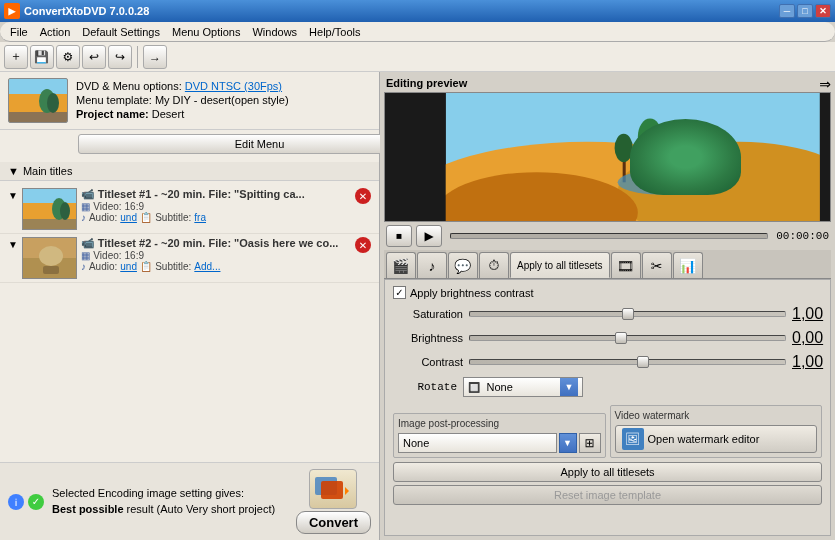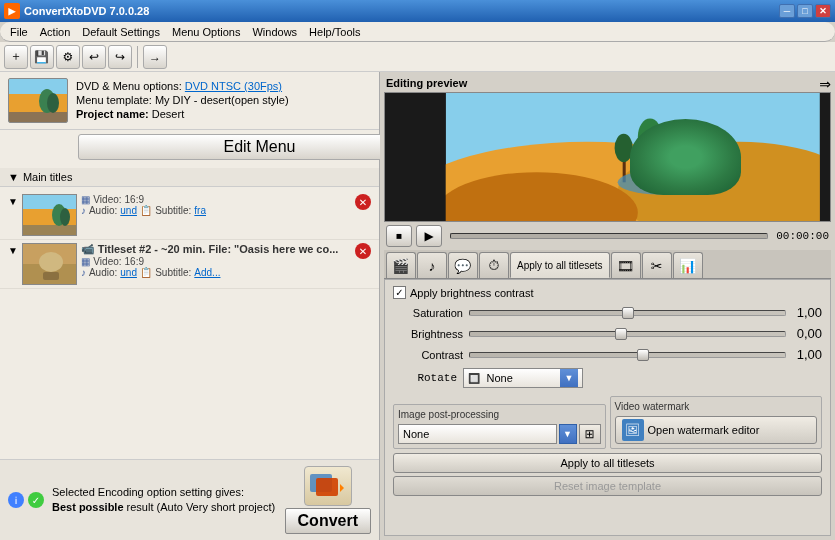--- a/index.html
+++ b/index.html
@@ -212,23 +212,23 @@
       background: linear-gradient(to bottom, #f0e8d0, #d8c8a0);
       border: 1px solid #aaa;
       border-radius: 4px;
       display: flex; align-items: center; justify-content: center;
       position: relative;
     }
     #convert-btn {
       padding: 3px 12px;
       background: linear-gradient(to bottom, #ffffff, #d0ccc4);
       border: 1px solid #888;
-      border-radius: 2px;
+      border-radius: 9px;
       cursor: pointer;
-      font-size: 16px;
+      font-size: 13px;
       font-weight: bold;
     }
 
     
     #right-panel {
       flex: 1;
       display: flex;
       flex-direction: column;
       background: #d4d0c8;
       padding: 4px;
@@ -357,22 +357,23 @@
     .slider-thumb {
       position: absolute;
       top: -4px;
       width: 12px; height: 12px;
       background: linear-gradient(to bottom, #ffffff, #c0bcb4);
       border: 1px solid #777;
       border-radius: 2px;
     }
     .setting-value {
       width: 30px;
-      font-size: 13px;
+      font-size: 16px;
       text-align: right;
+      text-decoration: underline;
     }
 
     .checkbox-row {
       display: flex;
       align-items: center;
       gap: 4px;
       margin-bottom: 6px;
     }
     .checkbox-custom {
       width: 13px; height: 13px;
@@ -553,21 +554,21 @@
           <span>Menu template:</span>
           <span>My DIY - desert(open style)</span>
         </div>
         <div class="dvd-line">
           <strong>Project name:</strong>
           <span>Desert</span>
         </div>
       </div>
     </div>
     <div style="padding: 0 8px 4px;">
-      <button id="edit-menu-btn" style="width:100%;padding:3px;background:linear-gradient(to bottom,#fff,#d8d4cc);border:1px solid #aaa;border-radius:3px;cursor:pointer;font-size:16px;">Edit Menu</button>
+      <button id="edit-menu-btn" style="width:100%;padding:3px;background:linear-gradient(to bottom,#fff,#d8d4cc);border:1px solid #aaa;border-radius:3px;cursor:pointer;font-size:11px;">Edit Menu</button>
     </div>
 
     <div id="main-titles-header">
       <span style="cursor:pointer;">▼</span>
       <span>Main titles</span>
     </div>
 
     <div id="titlesets-container">
 
       <div class="titleset-item">
@@ -576,20 +577,24 @@
           <div class="titleset-thumb">
             <svg width="55" height="42" viewBox="0 0 55 42">
               <rect width="55" height="42" fill="#87CEEB"></rect>
               <rect y="14" width="55" height="16" fill="#e8a030"></rect>
               <rect y="30" width="55" height="12" fill="#9B8355"></rect>
               <ellipse cx="36" cy="20" rx="7" ry="11" fill="#3a8050"></ellipse>
               <ellipse cx="42" cy="22" rx="5" ry="9" fill="#2d6040"></ellipse>
             </svg>
           </div>
           <div class="titleset-info">
+            <div class="titleset-title">
+              <span>📹</span>
+              <span>Titleset #1 - ~20 min. File: "Spitting ca...</span>
+            </div>
             <div class="titleset-detail">
               <span class="icon-video">▦</span>
               <span> Video: </span>
               <span>16:9</span>
             </div>
             <div class="titleset-detail">
               <span class="icon-audio">♪</span>
               <span> Audio: </span>
               <span class="detail-link">und</span>
               <span> 📋 Subtitle: </span>
@@ -635,21 +640,21 @@
       </div>
 
     </div>
 
     <div id="bottom-left">
       <div id="status-icons">
         <div class="status-icon info">ℹ</div>
         <div class="status-icon warn">✓</div>
       </div>
       <div id="status-text">
-        <span>Selected Encoding option setting gives:</span><br>
+        <span>Selected Encoding image setting gives:</span><br>
         <strong>Best possible</strong><span> result (Auto Very short project)</span>
       </div>
       <div id="convert-btn-area">
         <div id="convert-icon-area">
           <svg width="40" height="32" viewBox="0 0 40 32">
             <rect x="2" y="4" width="22" height="18" rx="2" fill="#4080c0" opacity="0.8"></rect>
             <rect x="8" y="8" width="22" height="18" rx="2" fill="#d04000" opacity="0.9"></rect>
             <polygon points="32,14 36,18 32,22" fill="#ff8000"></polygon>
           </svg>
         </div>

